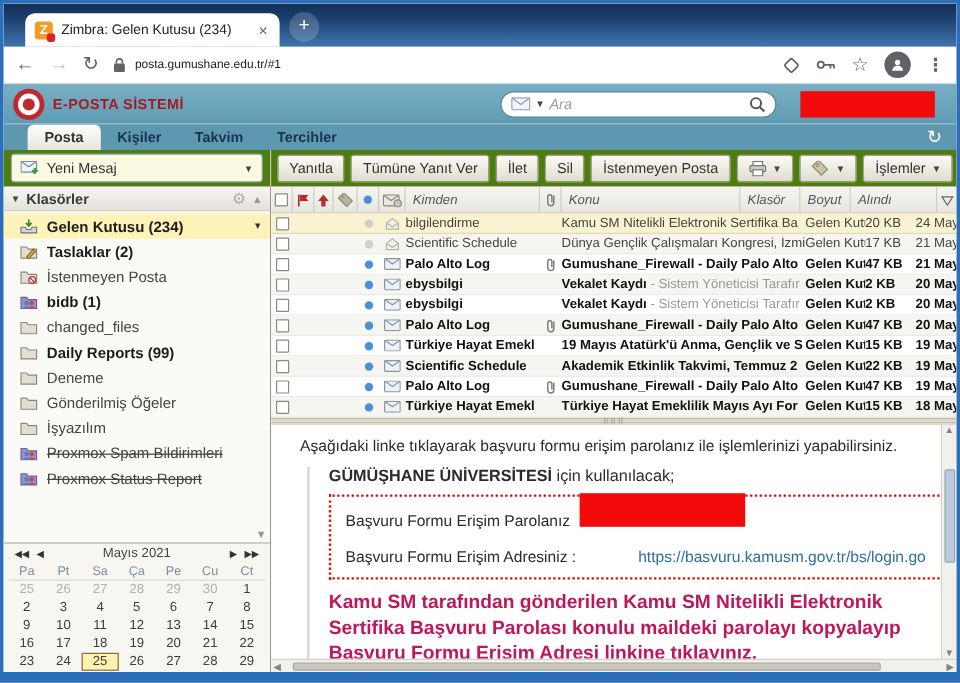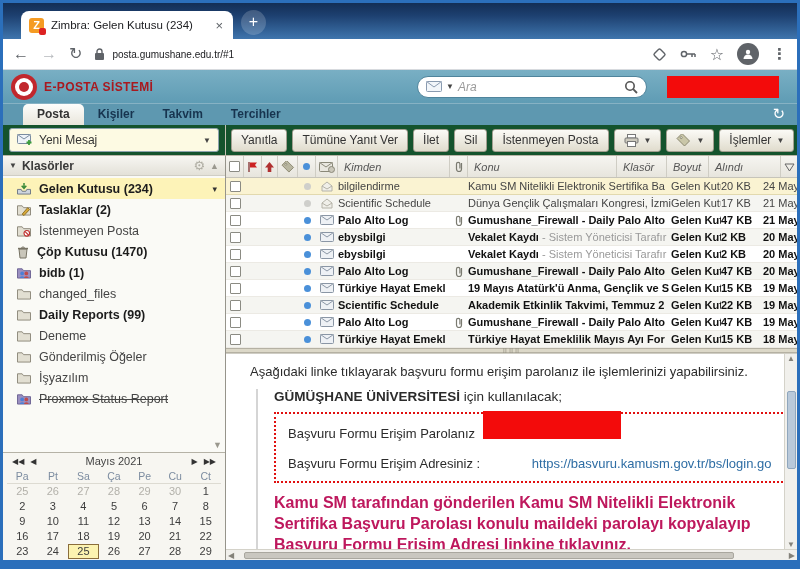--- a/index.html
+++ b/index.html
@@ -35,21 +35,21 @@
   .searchpill .ph{flex:1;font-size:12px;font-style:italic;color:#9a9a9a;}
   .caret{font-size:8px;color:#444;}
   .redact-top{width:112px;height:22px;background:#f30b0b;margin:0 10px 0 20px;}
   
   .ztabs{height:22px;background:#5e98b0;display:flex;align-items:flex-end;padding-left:20px;position:relative;
     border-top:1px solid rgba(255,255,255,.25);}
   .ztab{height:21px;line-height:21px;padding:0 14px;font-size:12px;font-weight:bold;color:#17344f;}
   .ztab.active{background:linear-gradient(180deg,#fdfdfb,#e9e6dc);border-radius:5px 5px 0 0;color:#333;}
   .zrefresh{position:absolute;right:12px;top:1px;color:#fff;font-size:15px;}
   
-  .ztoolbar{height:31px;background:#14532d;border-bottom:1px solid #b9b5a7;display:flex;align-items:center;overflow:hidden;}
+  .ztoolbar{height:31px;background:#4d7c0f;border-bottom:1px solid #b9b5a7;display:flex;align-items:center;overflow:hidden;}
   .tleft{flex:0 0 223px;border-right:1px solid #c4c0b2;height:100%;display:flex;align-items:center;padding:0 6px;}
   .newmsg{flex:1;height:24px;background:#fdfae3;border:1px solid #8fa3ae;border-radius:3px;display:flex;
     align-items:center;padding:0 7px;gap:6px;font-size:12px;color:#333;}
   .newmsg .lbl{flex:1;}
   .tright{flex:1;display:flex;align-items:center;padding:0 5px;gap:5px;height:100%;overflow:hidden;}
   .tbtn{height:23px;background:linear-gradient(180deg,#fbfaf6,#e0dccd);border:1px solid #a39f90;border-radius:3px;
     font-size:12px;color:#333;display:flex;align-items:center;padding:0 9px;gap:5px;white-space:nowrap;}
   
   .main{position:absolute;top:153px;bottom:0;left:0;right:0;display:flex;}
   .sidebar{flex:0 0 223px;border-right:1px solid #96948b;display:flex;flex-direction:column;background:#fafaf6;}
@@ -275,31 +275,20 @@
                 <path d="M1 3 h5 l1.5 2 H15 v8 H1z" fill="#e2dfd2" stroke="#8a8678"></path>
                 <circle cx="11" cy="10" r="3" fill="#fff" stroke="#c03030" stroke-width="1.2"></circle>
                 <path d="M8.9 7.9 L13.1 12.1" stroke="#c03030" stroke-width="1.2"></path>
               </svg>
             </span>
        <span class="flbl">İstenmeyen Posta</span>
 
      </div>
           <div class="folder bold  ">
        <span>
-              <svg width="14" height="14" viewBox="0 0 14 14">
-                <path d="M3 4 h8 l-1 9 h-6z" fill="#c9c6ba" stroke="#777364"></path>
-                <path d="M2 3.5 h10" stroke="#777364" stroke-width="1.4"></path>
-                <path d="M5.5 3 a1.5 1 0 0 1 3 0" fill="none" stroke="#777364"></path>
-              </svg>
-            </span>
-       <span class="flbl">Çöp Kutusu (1470)</span>
-
-     </div>
-          <div class="folder bold  ">
-       <span>
               <svg width="16" height="13" viewBox="0 0 16 14">
                 <path d="M1 3 h5 l1.5 2 H15 v8 H1z" fill="#9a8fc0" stroke="#6b6192"></path>
                 <circle cx="6" cy="8" r="2" fill="#4a7fd6"></circle>
                 <circle cx="10.5" cy="8" r="2" fill="#c04a4a"></circle>
                 <path d="M3.5 13 a2.5 2 0 0 1 5 0z" fill="#4a7fd6"></path>
                 <path d="M8 13 a2.5 2 0 0 1 5 0z" fill="#c04a4a"></path>
               </svg>
             </span>
        <span class="flbl">bidb (1)</span>
 
@@ -340,20 +329,33 @@
        <span class="flbl">Gönderilmiş Öğeler</span>
 
      </div>
           <div class="folder   ">
        <span>
               <svg width="16" height="13" viewBox="0 0 16 14">
                 <path d="M1 3 h5 l1.5 2 H15 v8 H1z" fill="#e2dfd2" stroke="#8a8678"></path>
               </svg>
             </span>
        <span class="flbl">İşyazılım</span>
+
+     </div>
+          <div class="folder   strike">
+       <span>
+              <svg width="16" height="13" viewBox="0 0 16 14">
+                <path d="M1 3 h5 l1.5 2 H15 v8 H1z" fill="#9a8fc0" stroke="#6b6192"></path>
+                <circle cx="6" cy="8" r="2" fill="#4a7fd6"></circle>
+                <circle cx="10.5" cy="8" r="2" fill="#c04a4a"></circle>
+                <path d="M3.5 13 a2.5 2 0 0 1 5 0z" fill="#4a7fd6"></path>
+                <path d="M8 13 a2.5 2 0 0 1 5 0z" fill="#c04a4a"></path>
+              </svg>
+            </span>
+       <span class="flbl">Proxmox Spam Bildirimleri</span>
 
      </div>
           <div class="folder   strike">
        <span>
               <svg width="16" height="13" viewBox="0 0 16 14">
                 <path d="M1 3 h5 l1.5 2 H15 v8 H1z" fill="#9a8fc0" stroke="#6b6192"></path>
                 <circle cx="6" cy="8" r="2" fill="#4a7fd6"></circle>
                 <circle cx="10.5" cy="8" r="2" fill="#c04a4a"></circle>
                 <path d="M3.5 13 a2.5 2 0 0 1 5 0z" fill="#4a7fd6"></path>
                 <path d="M8 13 a2.5 2 0 0 1 5 0z" fill="#c04a4a"></path>

